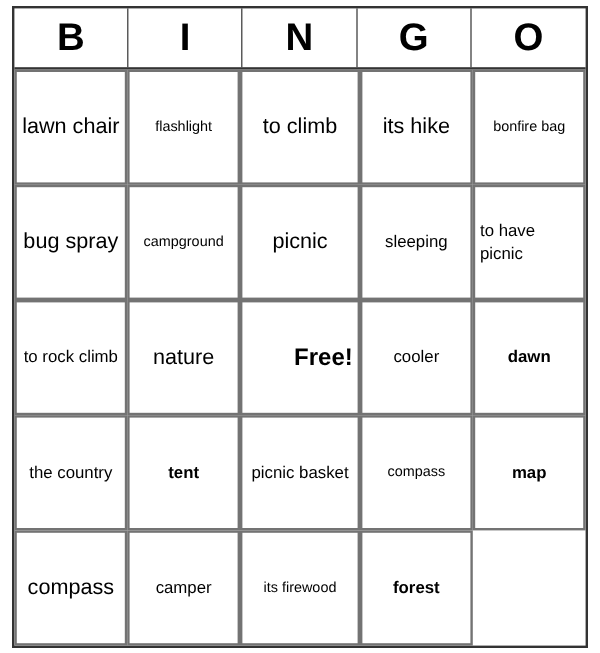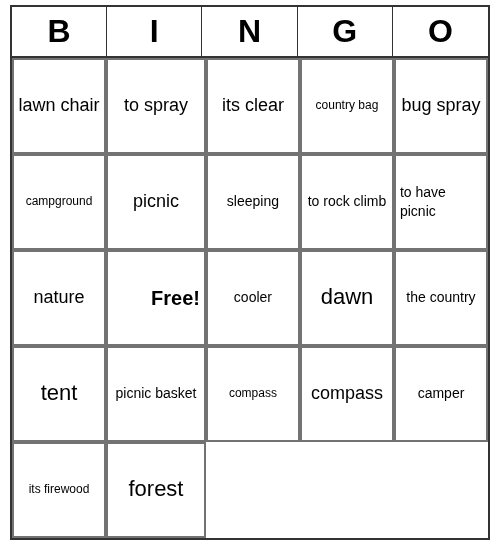--- a/index.html
+++ b/index.html
@@ -45,22 +45,22 @@
       text-align: left;
       padding: 6px 4px;
       font-size: 14px;
       line-height: 1.3;
     }
     .bingo-cell.large-text {
       font-size: 18px;
       font-weight: normal;
     }
     .bingo-cell.xlarge-text {
-      font-size: 22px;
-      font-weight: normal;
+      font-size: 14px;
+      font-weight: bold;
     }
     .bingo-cell.free {
       font-size: 20px;
       font-weight: bold;
       padding-left: 43px;
     }
     .bingo-cell.small-text {
       font-size: 12px;
     }
   </style>
@@ -70,35 +70,37 @@
 <div class="bingo-card">
   <div class="bingo-header">
   <div class="bingo-header-cell">B</div>
       <div class="bingo-header-cell">I</div>
       <div class="bingo-header-cell">N</div>
       <div class="bingo-header-cell">G</div>
       <div class="bingo-header-cell">O</div>
     </div>
   <div class="bingo-grid">
   <div class="bingo-cell large-text">lawn chair</div>
-      <div class="bingo-cell large-text">to spray</div>
-      <div class="bingo-cell large-text">its clear</div>
-      <div class="bingo-cell small-text">country bag</div>
+      <div class="bingo-cell small-text">flashlight</div>
+      <div class="bingo-cell large-text">to climb</div>
+      <div class="bingo-cell large-text">its hike</div>
+      <div class="bingo-cell small-text">bonfire bag</div>
       <div class="bingo-cell large-text">bug spray</div>
       <div class="bingo-cell small-text">campground</div>
       <div class="bingo-cell large-text">picnic</div>
       <div class="bingo-cell">sleeping</div>
+      <div class="bingo-cell">to have picnic</div>
       <div class="bingo-cell">to rock climb</div>
-      <div class="bingo-cell">to have picnic</div>
       <div class="bingo-cell large-text">nature</div>
       <div class="bingo-cell free">Free!</div>
       <div class="bingo-cell">cooler</div>
       <div class="bingo-cell xlarge-text">dawn</div>
       <div class="bingo-cell">the country</div>
       <div class="bingo-cell xlarge-text">tent</div>
       <div class="bingo-cell">picnic basket</div>
       <div class="bingo-cell small-text">compass</div>
+      <div class="bingo-cell xlarge-text">map</div>
       <div class="bingo-cell large-text">compass</div>
       <div class="bingo-cell">camper</div>
       <div class="bingo-cell small-text">its firewood</div>
       <div class="bingo-cell xlarge-text">forest</div>
     </div>
 </div>
 
 </body></html>

